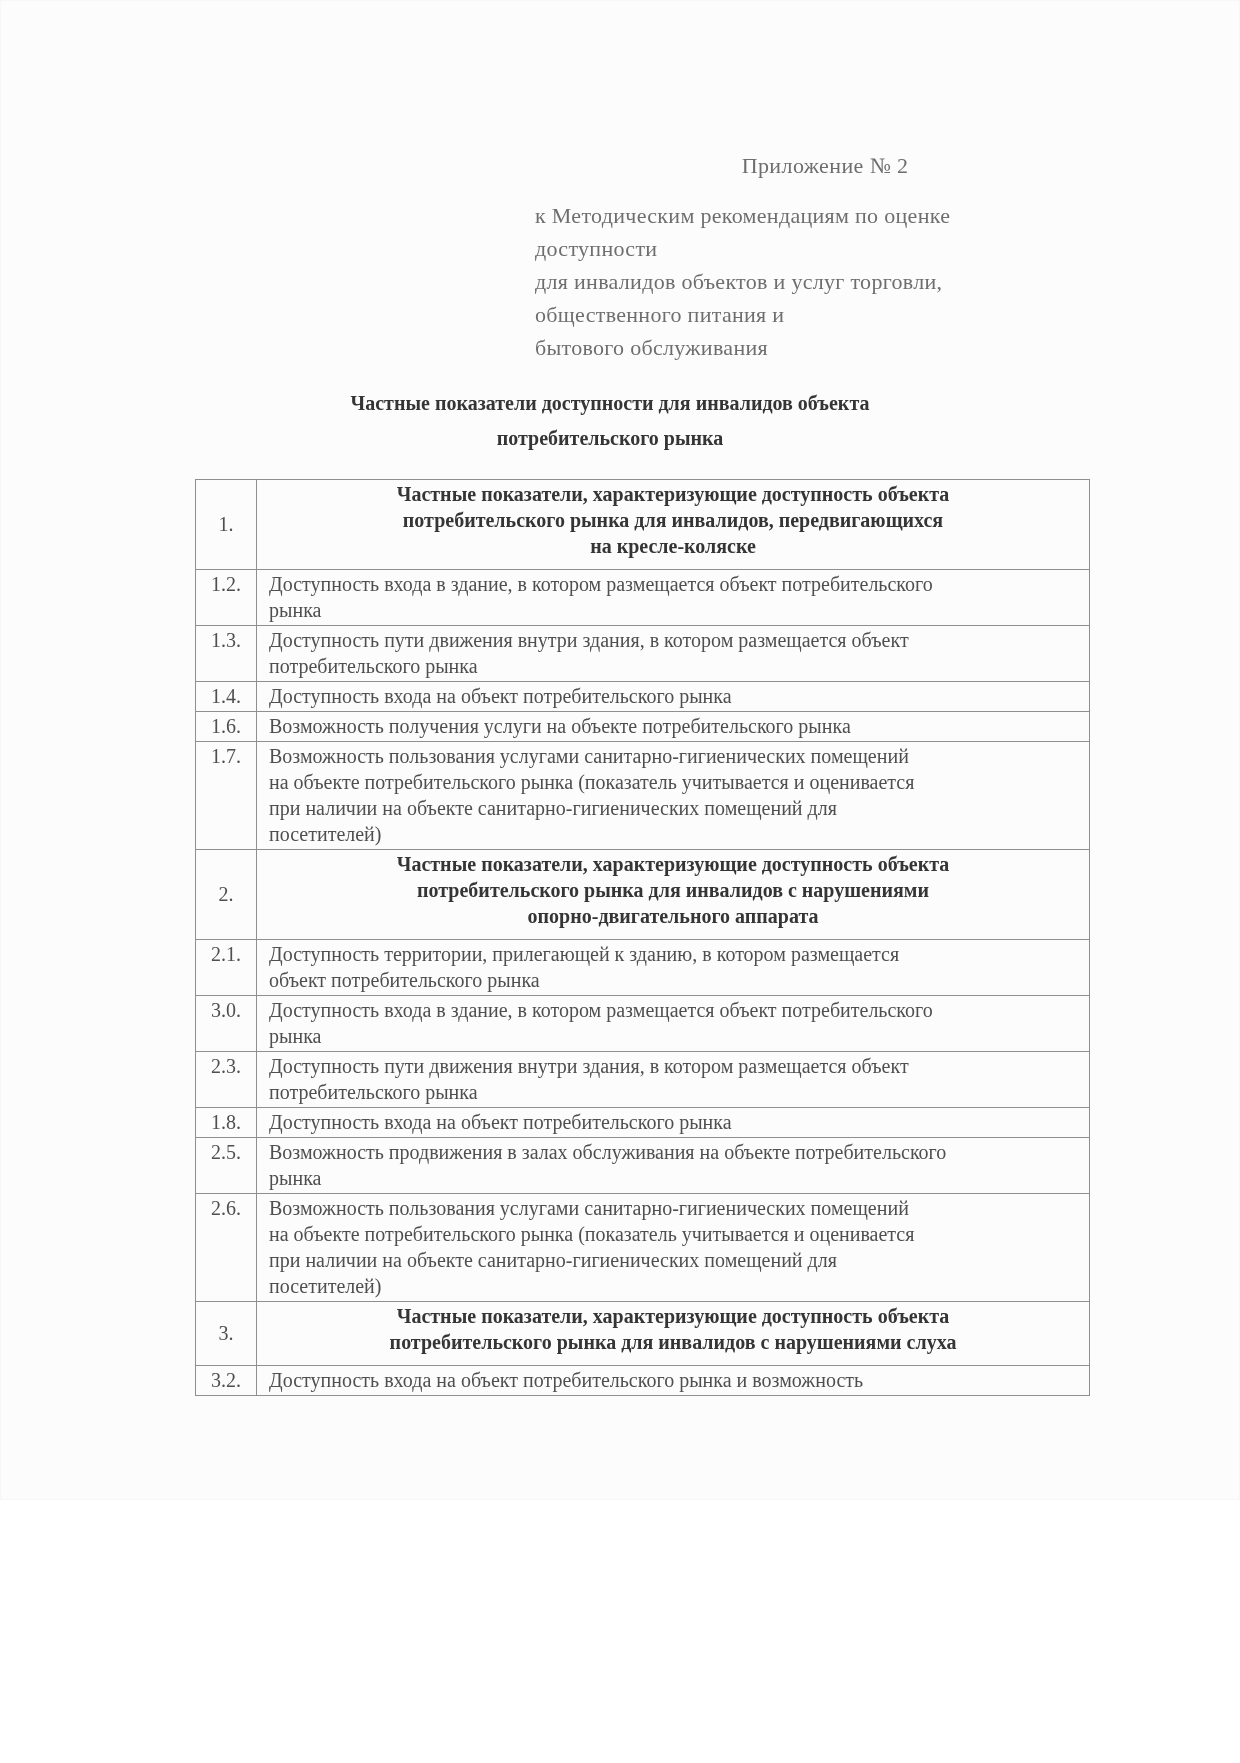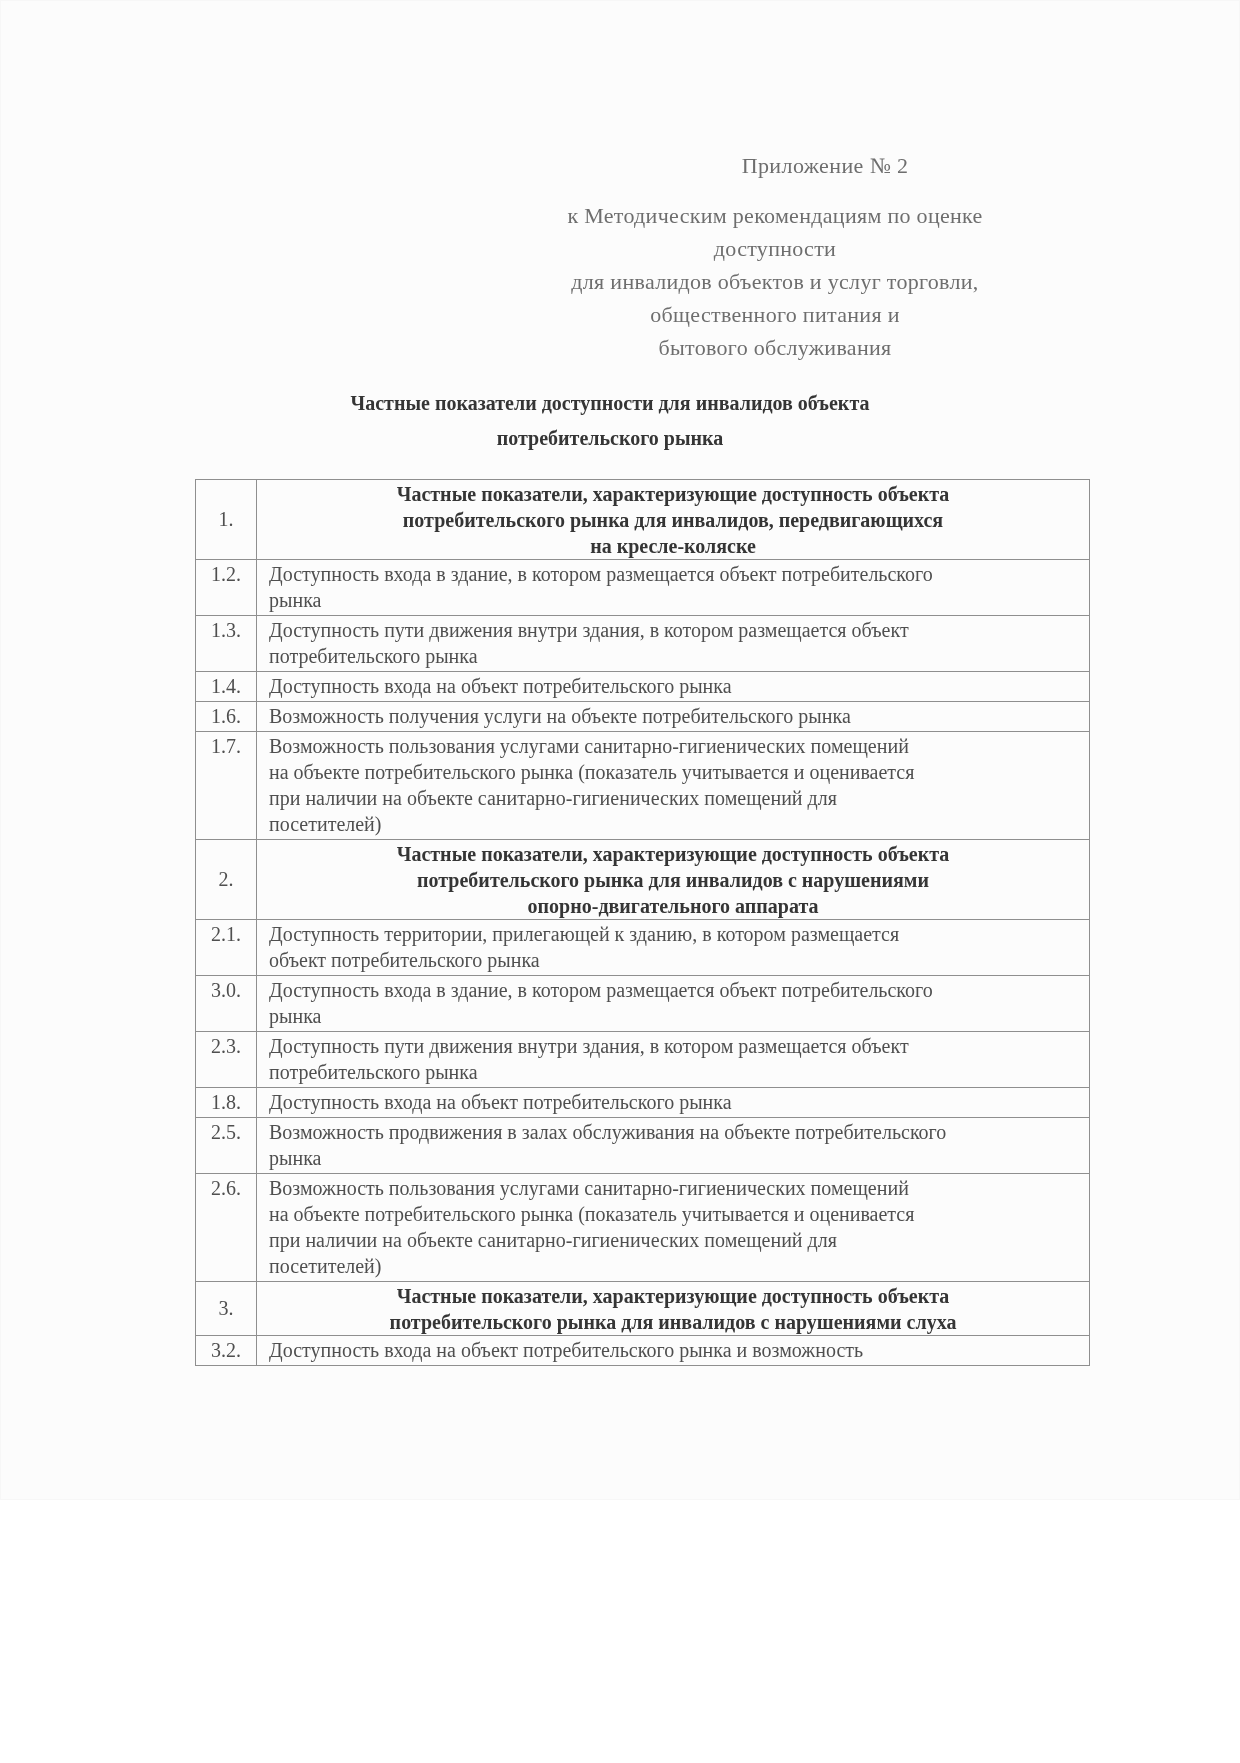--- a/index.html
+++ b/index.html
@@ -30,21 +30,21 @@
     color:var(--muted-text);
     text-align:center;
     letter-spacing:.4px;
     white-space:pre-line;
   }
   .appendix-reference{
     position:absolute;
     top:199px;left:535px;width:480px;
     font-size:22px;line-height:33px;
     color:var(--muted-text);
-    text-align:center;
+    text-align:left;
     letter-spacing:.3px;
     white-space:pre-line;
   }
   .doc-title{
     position:absolute;
     top:386px;left:190px;width:840px;
     font-size:20px;line-height:35px;
     font-weight:bold;
     color:var(--heading-text);
     text-align:center;
@@ -71,21 +71,21 @@
   }
   td.txt{
     padding:1px 12px 2px;
     white-space:pre-line;
   }
   tr.section td.num{vertical-align:middle;}
   tr.section td.txt{
     font-weight:bold;
     text-align:center;
     color:var(--heading-text);
-    padding:1px 6px 0;
+    padding:1px 6px 10px;
     margin-left:28px;
   }
   tr.spacer-bottom td{padding-bottom:30px;}
 </style>
 </head>
 <body>
 
 <div class="page">
 
   <div class="appendix-number">Приложение № 2</div>

